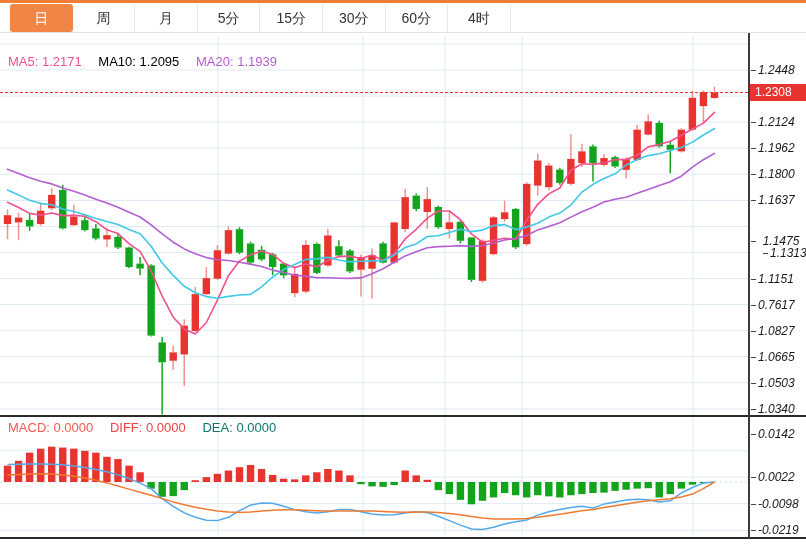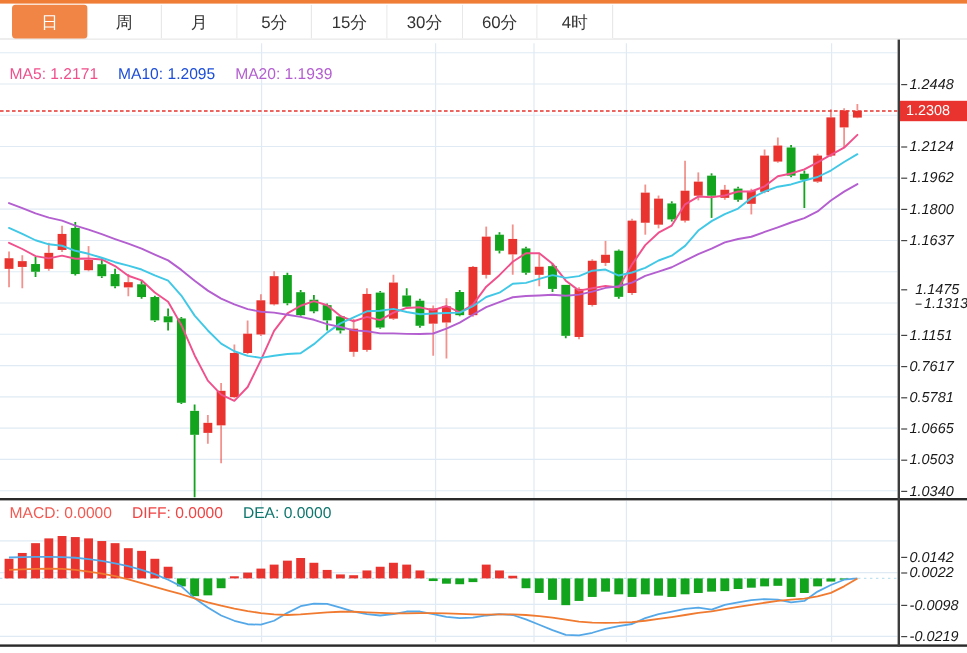--- a/index.html
+++ b/index.html
@@ -14,21 +14,21 @@
   .tab:first-child{margin-left:10px;border-radius:3px;border-right:none;}
   .tab.active{background:#f08546;color:#fff;border-radius:3px;border-right:none;}
   
   .row{position:absolute;left:8px;font-size:13px;white-space:nowrap;pointer-events:none;}
   .ohlc-row{top:38px;}
   .ohlc-row .lbl{color:#3a3a3a;}
   .ohlc-row .val{color:#e8473c;margin-right:14px;}
   .ma-row{top:54px;}
   .macd-row{top:420px;}
   .grp{margin-right:13px;}
-  .ma5c{color:#f0508c;} .ma10c{color:#1d4ed8;} .ma20c{color:#b45fd0;}
+  .ma5c{color:#f0508c;} .ma10c{color:#000000;} .ma20c{color:#b45fd0;}
   .macdc{color:#f25a52;margin-top:33px;} .diffc{color:#ef4444;} .deac{color:#0f766e;}
   
   svg{position:absolute;left:0;display:block;}
   #mainChart{top:0;}
   #macdChart{top:417px;}
   
   .sep{position:absolute;left:0;width:806px;height:2px;background:#2a2a2a;}
   .sep-main{top:415px;}
   .sep-bottom{top:537px;}
   .axis-line{position:absolute;left:748px;top:33px;width:0;height:506px;border-left:2px solid #3c3c3c;}
@@ -370,23 +370,23 @@
   <div id="axisCol">
       <div class="tick" style="top: 62px;">1.2448</div>
       <div class="tick" style="top: 114.099px;">1.2124</div>
       <div class="tick" style="top: 140.149px;">1.1962</div>
       <div class="tick" style="top: 166.198px;">1.1800</div>
       <div class="tick" style="top: 192.409px;">1.1637</div>
       <div class="tick" style="top: 233px; text-align: center;">1.1475</div>
       <div class="tick" style="top: 244.508px; margin-left: 12px;">1.1313</div>
       <div class="tick" style="top: 270.558px;">1.1151</div>
       <div class="tick" style="top: 296.607px;">0.7617</div>
-      <div class="tick" style="top: 322.657px;">0.5781</div>
+      <div class="tick" style="top: 322.657px;">1.0827</div>
       <div class="tick" style="top: 348.706px;">1.0665</div>
       <div class="tick" style="top: 374.756px;">1.0503</div>
       <div class="tick" style="top: 400.966px;">1.0340</div>
-      <div class="tick" style="top: 456px;">0.0142</div>
+      <div class="tick" style="top: 426px;">0.0142</div>
       <div class="tick" style="top: 469.142px;">0.0022</div>
       <div class="tick" style="top: 495.638px;">-0.0098</div>
       <div class="tick" style="top: 522.355px;">-0.0219</div>
     </div>
   <div class="price-tag" style="top: 84.012px;"><span>1.2308</span></div>
 </div>
 
 </body></html>

